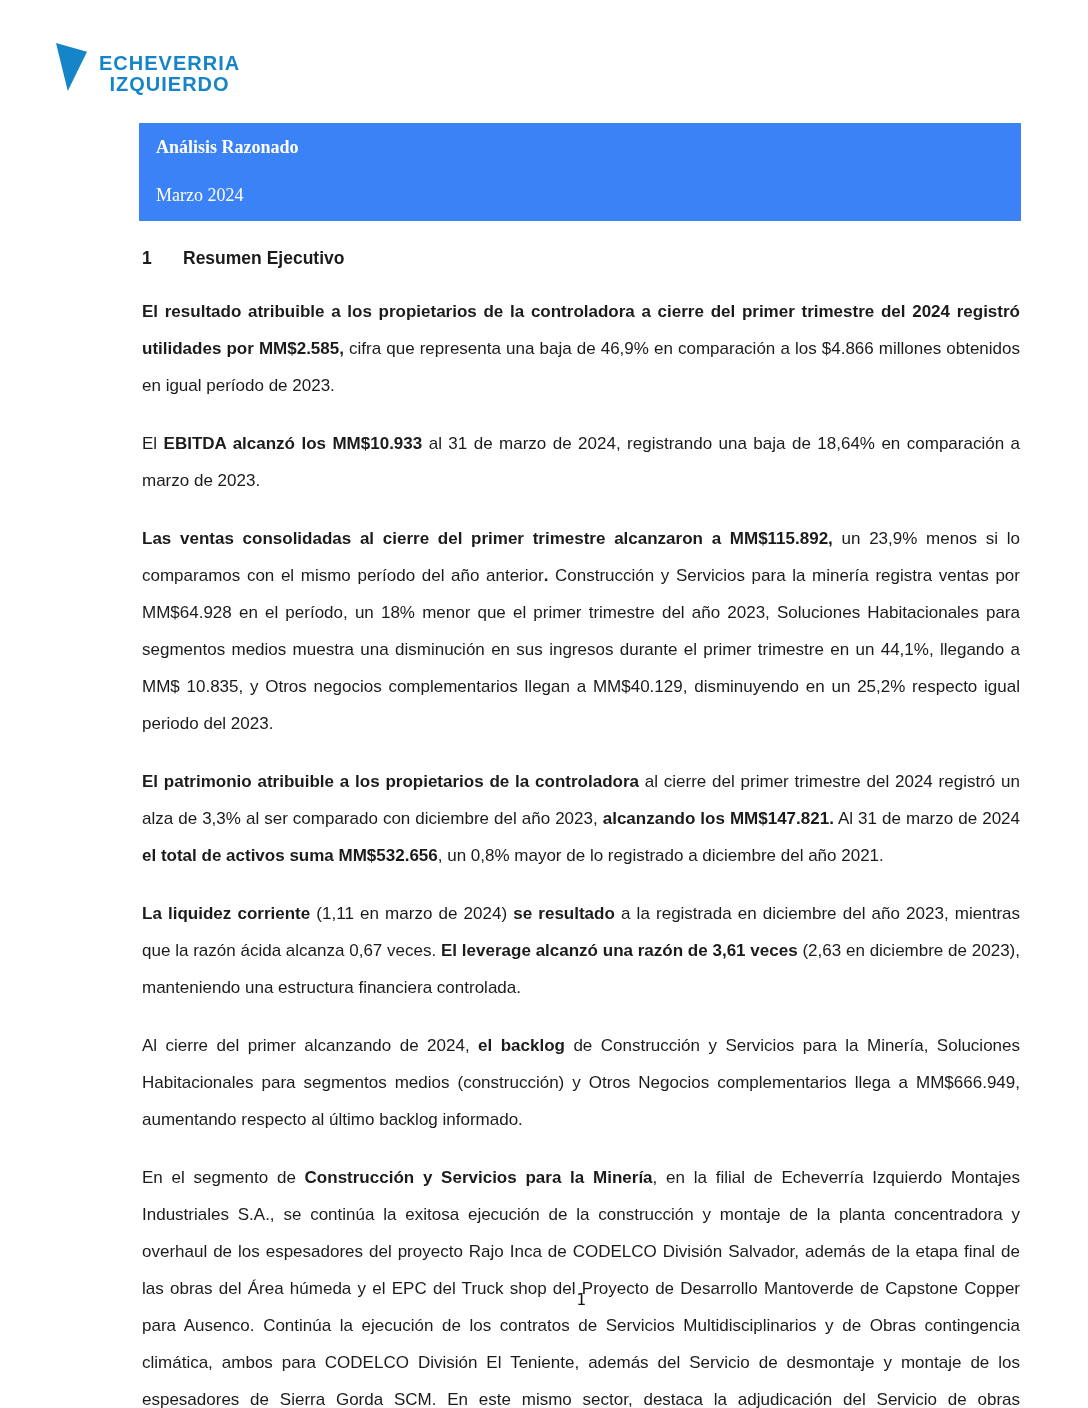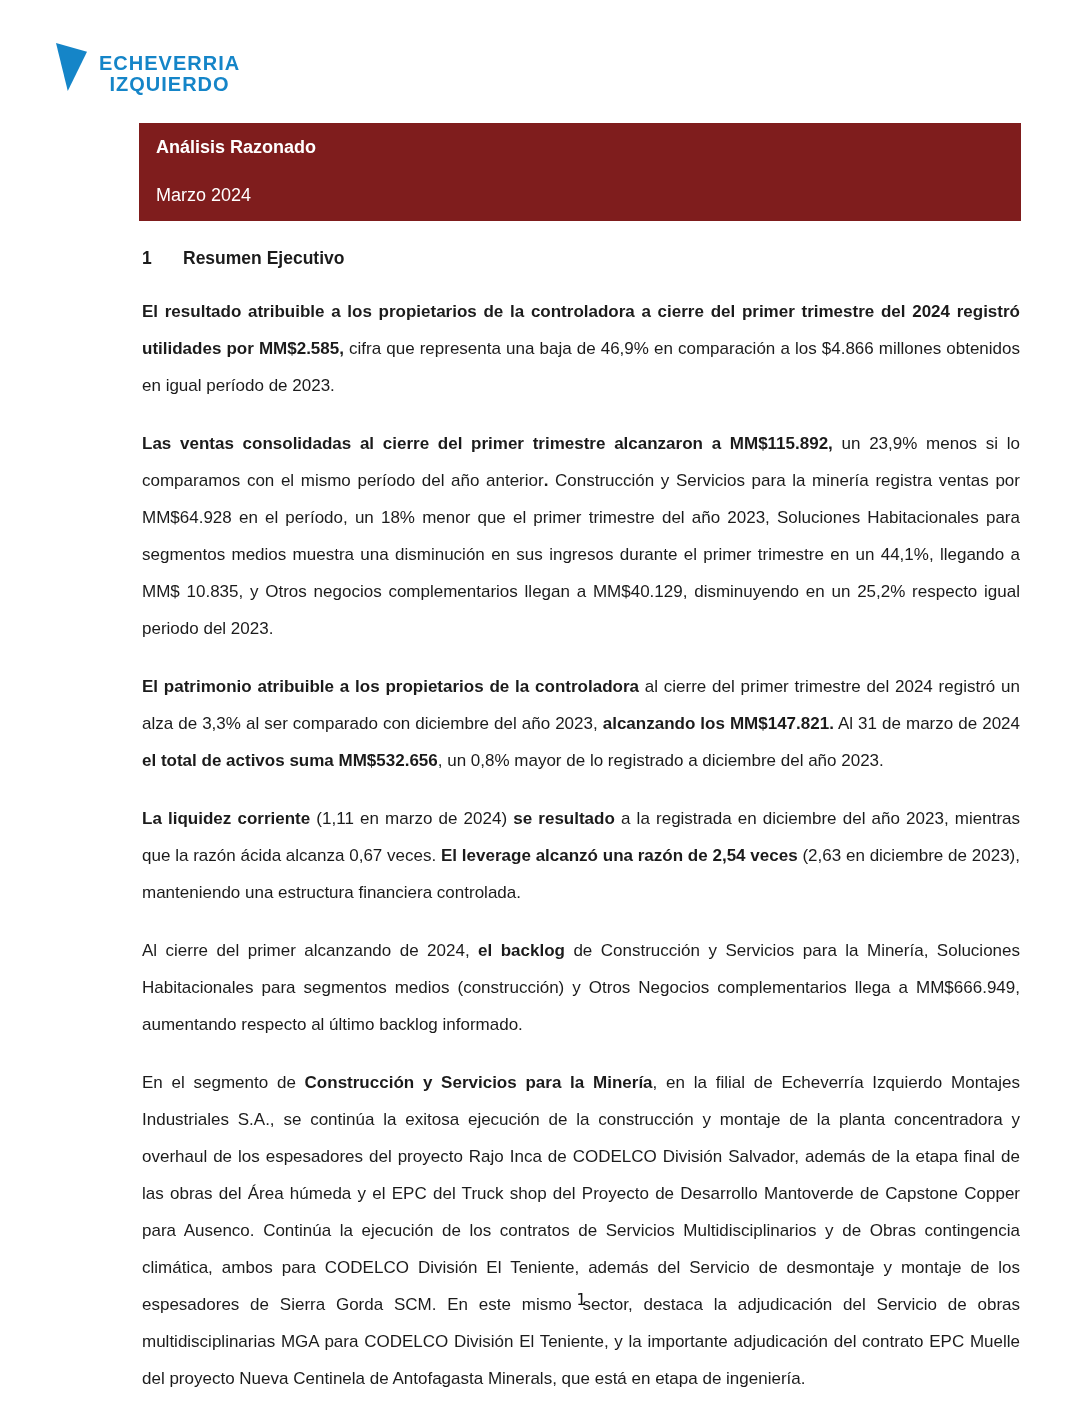--- a/index.html
+++ b/index.html
@@ -110,35 +110,36 @@
 <div class="page">
 
   <header class="logo">
     <div class="logo-triangle"></div>
     <div class="logo-text">
       <div>ECHEVERRIA</div>
       <div>IZQUIERDO</div>
     </div>
   </header>
 
-  <section class="banner" style="background: #7f1d1d;">
+  <section class="banner" style="background: #3b82f6; font-family: Liberation Serif, serif;">
     <div class="banner-title">Análisis Razonado</div>
     <div class="banner-subtitle">Marzo 2024</div>
   </section>
 
   <main class="content">
     <h1 class="heading">
       <span class="num">1</span>
       <span>Resumen Ejecutivo</span>
     </h1>
     <div id="paragraphs">
         <p><b>El resultado atribuible a los propietarios de la controladora a cierre del primer trimestre del 2024 registró utilidades por MM$2.585,</b><span> cifra que representa una baja de 46,9% en comparación a los $4.866 millones obtenidos en igual período de 2023.</span></p>
+        <p><span>El </span><b>EBITDA alcanzó los MM$10.933</b><span> al 31 de marzo de 2024, registrando una baja de 18,64% en comparación a marzo de 2023.</span></p>
         <p><b>Las ventas consolidadas al cierre del primer trimestre alcanzaron a MM$115.892,</b><span> un 23,9% menos si lo comparamos con el mismo período del año anterior</span><b>.</b><span> Construcción y Servicios para la minería registra ventas por MM$64.928 en el período, un 18% menor que el primer trimestre del año 2023, Soluciones Habitacionales para segmentos medios muestra una disminución en sus ingresos durante el primer trimestre en un 44,1%, llegando a MM$ 10.835, y Otros negocios complementarios llegan a MM$40.129, disminuyendo en un 25,2% respecto igual periodo del 2023.</span></p>
-        <p><b>El patrimonio atribuible a los propietarios de la controladora</b><span> al cierre del primer trimestre del 2024 registró un alza de 3,3% al ser comparado con diciembre del año 2023, </span><b>alcanzando los MM$147.821.</b><span> Al 31 de marzo de 2024 </span><b>el total de activos suma MM$532.656</b><span>, un 0,8% mayor de lo registrado a diciembre del año 2023.</span></p>
-        <p><b>La liquidez corriente</b><span> (1,11 en marzo de 2024) </span><b>se resultado</b><span> a la registrada en diciembre del año 2023, mientras que la razón ácida alcanza 0,67 veces. </span><b>El leverage alcanzó una razón de 2,54 veces</b><span> (2,63 en diciembre de 2023), manteniendo una estructura financiera controlada.</span></p>
+        <p><b>El patrimonio atribuible a los propietarios de la controladora</b><span> al cierre del primer trimestre del 2024 registró un alza de 3,3% al ser comparado con diciembre del año 2023, </span><b>alcanzando los MM$147.821.</b><span> Al 31 de marzo de 2024 </span><b>el total de activos suma MM$532.656</b><span>, un 0,8% mayor de lo registrado a diciembre del año 2021.</span></p>
+        <p><b>La liquidez corriente</b><span> (1,11 en marzo de 2024) </span><b>se resultado</b><span> a la registrada en diciembre del año 2023, mientras que la razón ácida alcanza 0,67 veces. </span><b>El leverage alcanzó una razón de 3,61 veces</b><span> (2,63 en diciembre de 2023), manteniendo una estructura financiera controlada.</span></p>
         <p><span>Al cierre del primer alcanzando de 2024, </span><b>el backlog</b><span> de Construcción y Servicios para la Minería, Soluciones Habitacionales para segmentos medios (construcción) y Otros Negocios complementarios llega a MM$666.949, aumentando respecto al último backlog informado.</span></p>
         <p><span>En el segmento de </span><b>Construcción y Servicios para la Minería</b><span>, en la filial de Echeverría Izquierdo Montajes Industriales S.A., se continúa la exitosa ejecución de la construcción y montaje de la planta concentradora y overhaul de los espesadores del proyecto Rajo Inca de CODELCO División Salvador, además de la etapa final de las obras del Área húmeda y el EPC del Truck shop del Proyecto de Desarrollo Mantoverde de Capstone Copper para Ausenco. Continúa la ejecución de los contratos de Servicios Multidisciplinarios y de Obras contingencia climática, ambos para CODELCO División El Teniente, además del Servicio de desmontaje y montaje de los espesadores de Sierra Gorda SCM. En este mismo sector, destaca la adjudicación del Servicio de obras multidisciplinarias MGA para CODELCO División El Teniente, y la importante adjudicación del contrato EPC Muelle del proyecto Nueva Centinela de Antofagasta Minerals, que está en etapa de ingeniería.</span></p>
       </div>
   </main>
 
   <footer class="footer">
     <span>1</span>
   </footer>
 
 </div>

